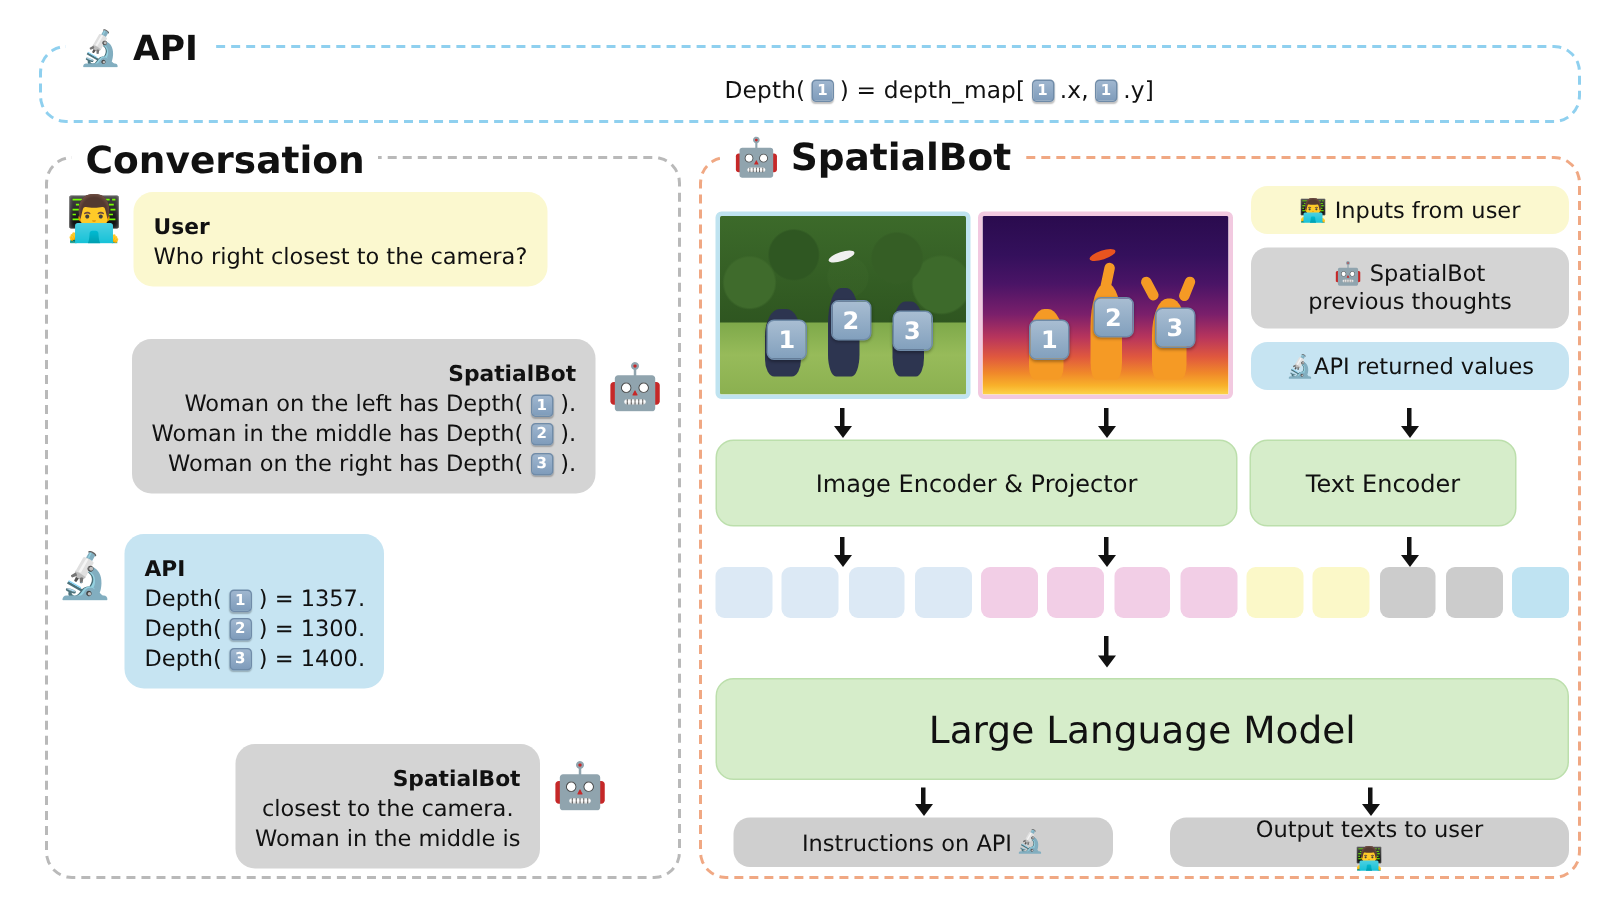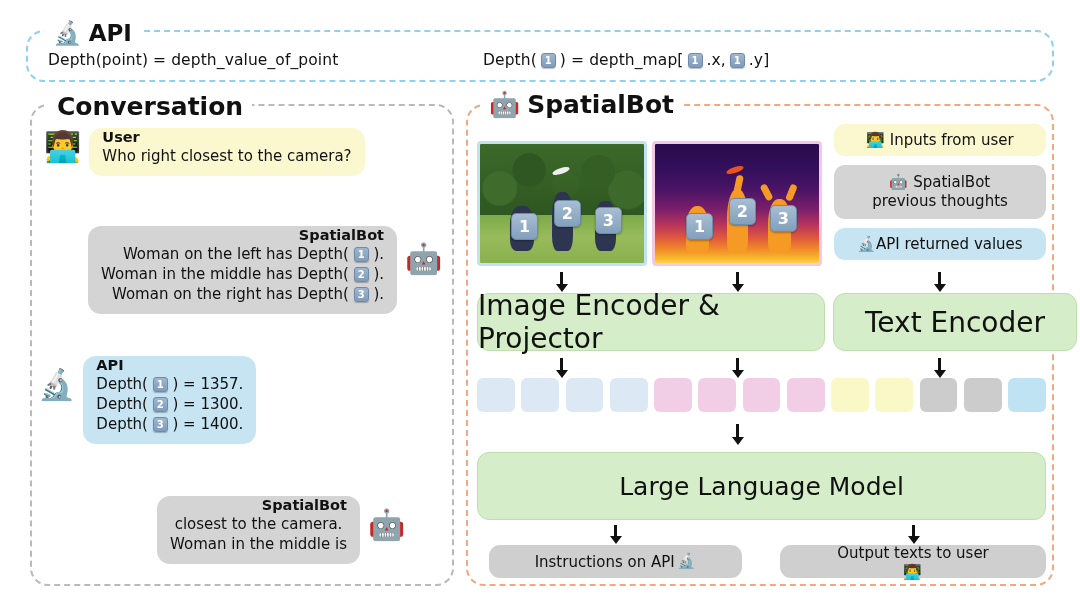--- a/index.html
+++ b/index.html
@@ -57,21 +57,21 @@
   
   #conv-panel {
     left: 30px; top: 104px; width: 424px; height: 482px;
     border: 2.5px dashed #b9b9b9;
   }
   #conv-title { left: 48px; top: 92px; font-size: 25px; }
 
   .msg-row { position: absolute; display: flex; align-items: flex-start; gap: 8px; }
   .bubble {
     border-radius: 13px;
-    padding: 0 13px 9px 13px;
+    padding: 15px 13px 9px 13px;
     font-size: 15px;
     line-height: 1.32;
     color: #111;
   }
   .bubble .who { font-weight: bold; font-size: 14.5px; display: block; }
   .bubble.user   { background: #fbf8cf; }
   .bubble.bot    { background: #d4d4d4; }
   .bubble.api    { background: #c6e4f2; }
   .right-al { text-align: right; }
   .center-al { text-align: center; }
@@ -148,24 +148,24 @@
   #lg-input    { top: 124px; height: 32px; background: #fbf8cf; }
   #lg-thoughts { top: 165px; height: 54px; background: #d4d4d4; }
   #lg-api      { top: 228px; height: 32px; background: #c6e4f2; }
 
   
   .green-box {
     position: absolute;
     background: #d6edca; border: 1.5px solid #bcdfac;
     border-radius: 12px;
     display: flex; align-items: center; justify-content: center;
-    font-size: 28px; color: #111;
+    font-size: 16px; color: #111;
   }
   #box-imgenc { left: 477px; top: 293px; width: 348px; height: 58px; }
-  #box-txtenc { left: 833px; top: 293px; width: 244px; height: 58px; }
+  #box-txtenc { left: 833px; top: 293px; width: 178px; height: 58px; }
   #box-llm    { left: 477px; top: 452px; width: 569px; height: 68px; font-size: 25px; }
 
   
   .gray-box {
     position: absolute; background: #cfcfcf; border-radius: 11px;
     display: flex; align-items: center; justify-content: center; gap: 3px;
     font-size: 15px; color: #111;
   }
   #out-api  { left: 489px; top: 545px; width: 253px; height: 33px; }
   #out-user { left: 780px; top: 545px; width: 266px; height: 33px; flex-direction: column; }
@@ -187,23 +187,20 @@
 <body>
 
 <div id="root">
 
   <div class="panel" id="api-panel"></div>
   <div class="panel-title" id="api-title">
     <span class="emoji">🔬</span>
     <span>API</span>
   </div>
 
-  <div class="api-formula" id="api-formula-left">
-    <span>Depth(point) = depth_value_of_point</span>
-  </div>
 
   <div class="api-formula" id="api-formula-right">
     <span>Depth(</span>
     <span class="chip">1</span>
     <span>) = depth_map[</span>
     <span class="chip">1</span>
     <span>.x,</span>
     <span class="chip">1</span>
     <span>.y]</span>
   </div>

